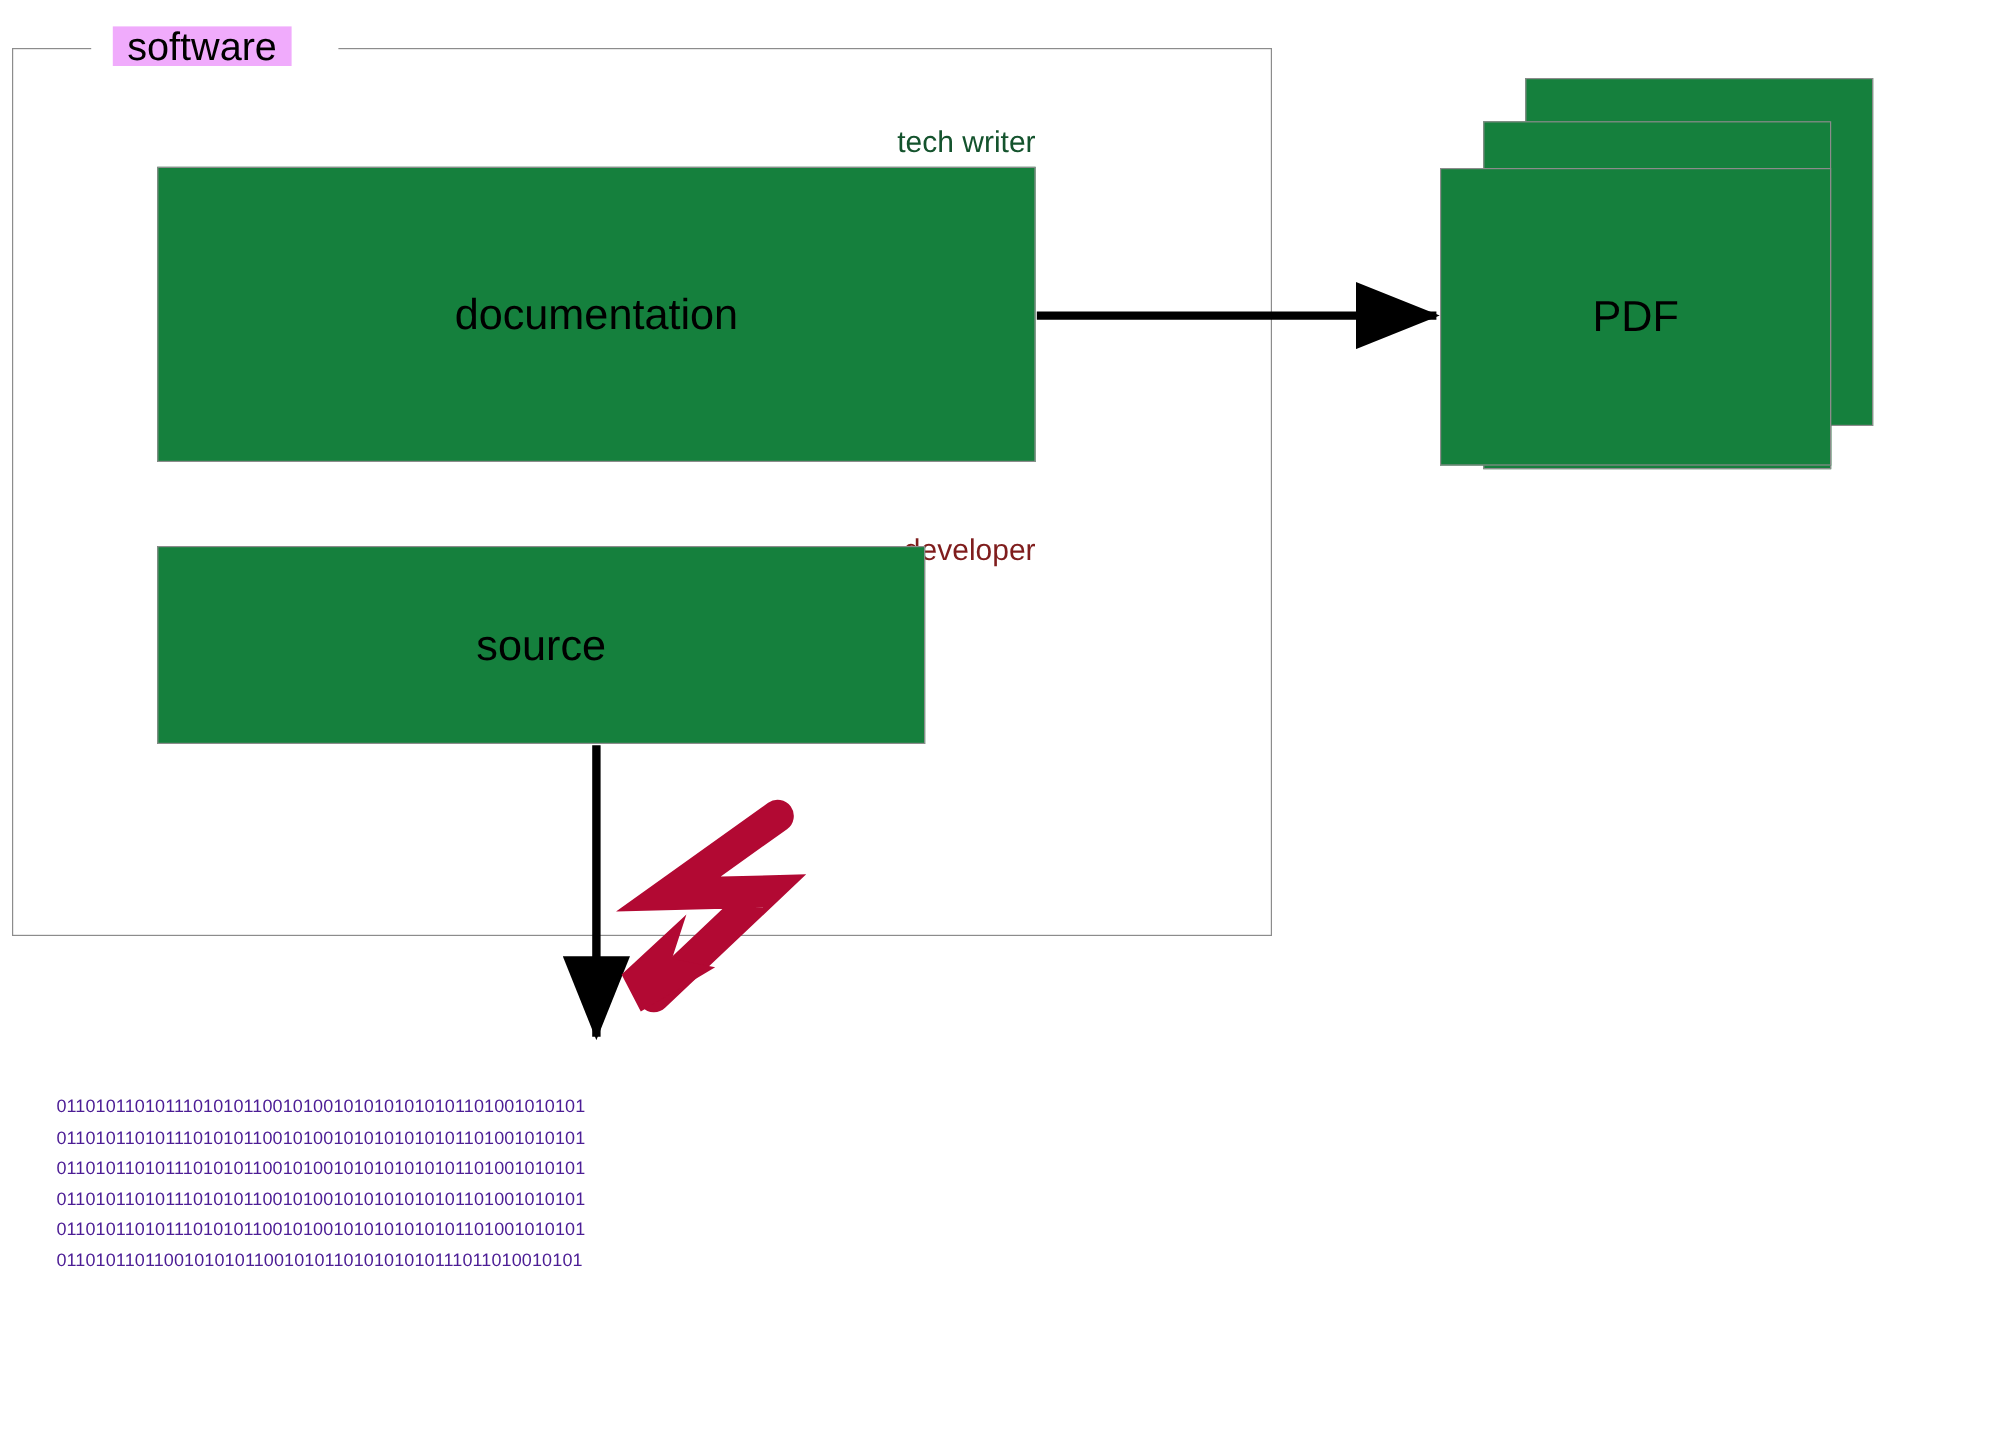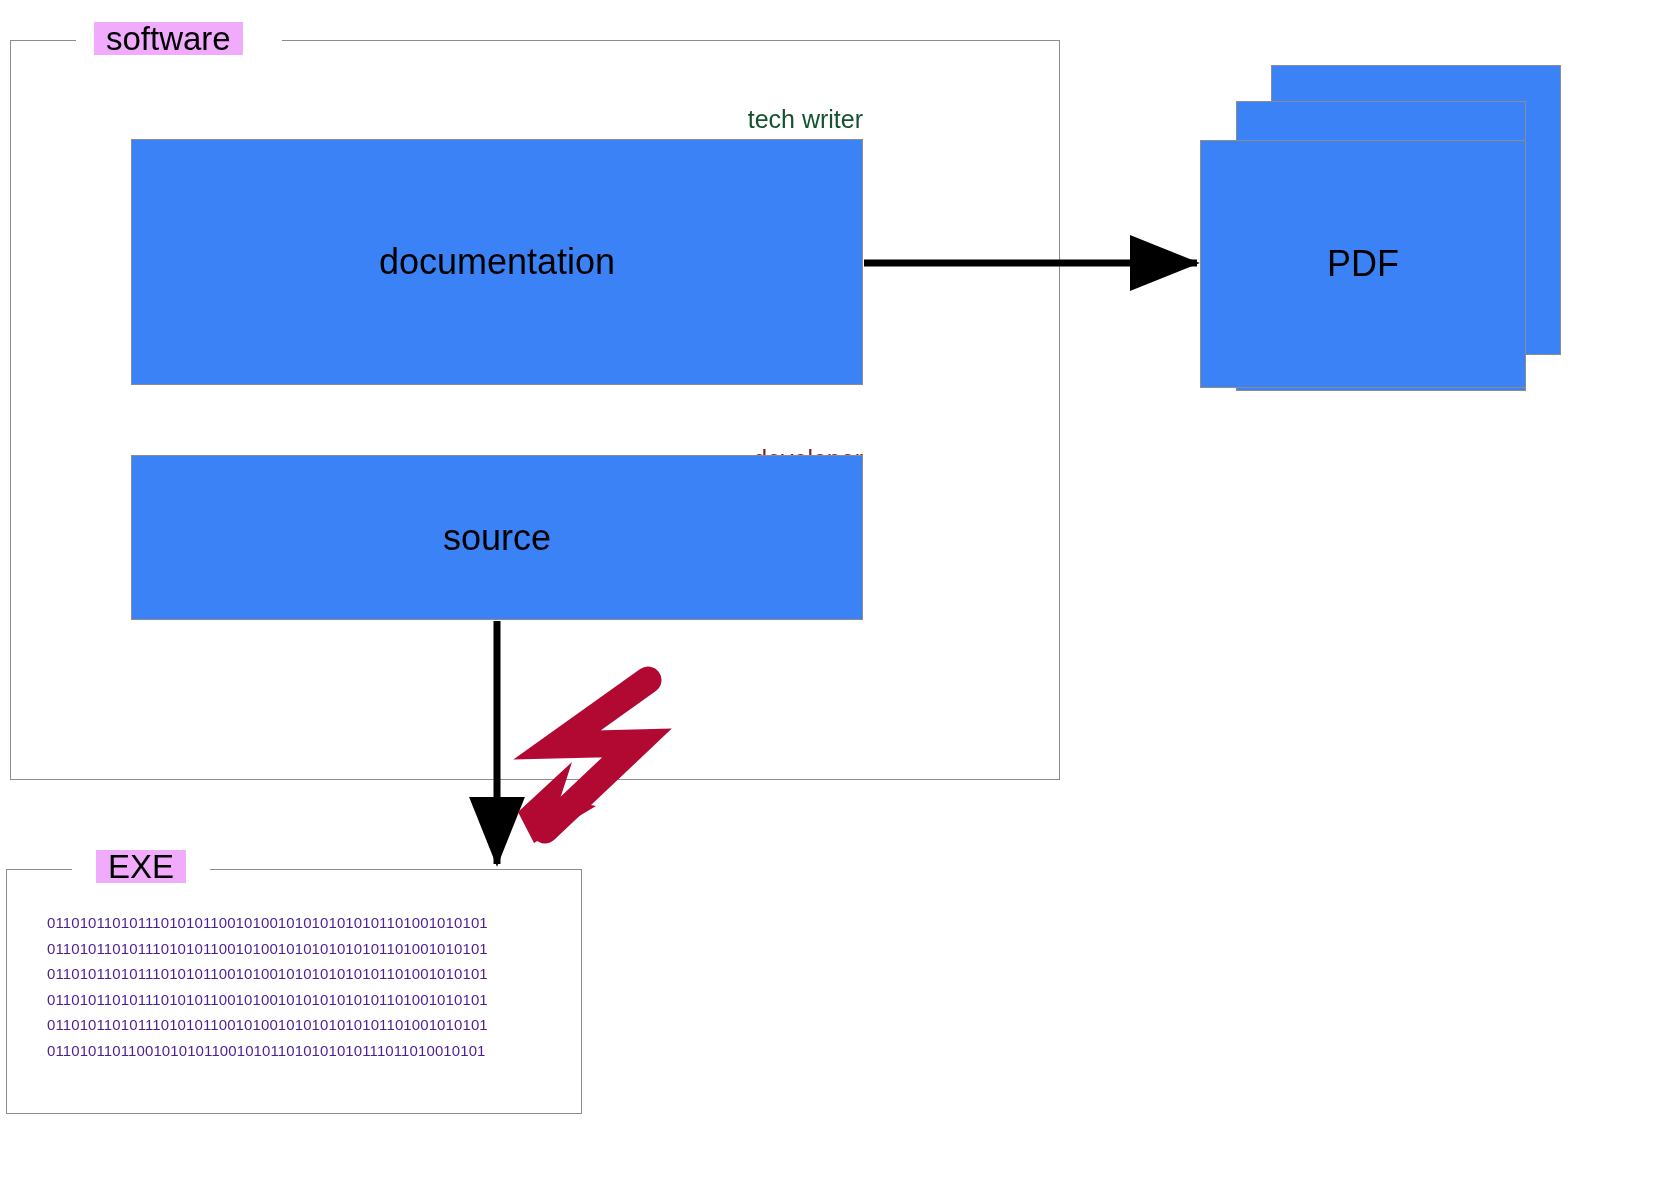--- a/index.html
+++ b/index.html
@@ -15,21 +15,21 @@
     position: relative;
     width: 1675px;
     height: 1197px;
     background: #ffffff;
     overflow: hidden;
   }
 
   
   .box {
     position: absolute;
-    background: #3b82f6;
+    background: #15803d;
     border: 1px solid #8c8c8c;
     box-sizing: border-box;
   }
   .box-label {
     position: absolute;
     left: 0;
     right: 0;
     top: 50%;
     transform: translateY(-50%);
     text-align: center;
@@ -105,38 +105,30 @@
   </div>
 
   <div class="role-label" style="left:563px; top:107px; width:300px; color:#14532d;">tech writer</div>
 
   <div class="box" style="left:131px; top:139px; width:732px; height:246px;">
     <div class="box-label">documentation</div>
   </div>
 
   <div class="role-label" style="left:563px; top:447px; width:300px; color:#7f1d1d;">developer</div>
 
-  <div class="box" style="left:131px; top:455px; width:732px; height:165px;">
+  <div class="box" style="left:131px; top:455px; width:640px; height:165px;">
     <div class="box-label">source</div>
   </div>
 
   <div class="box" style="left:1271px; top:65px;  width:290px; height:290px;"></div>
   <div class="box" style="left:1236px; top:101px; width:290px; height:290px;"></div>
   <div class="box" style="left:1200px; top:140px; width:326px; height:248px;">
     <div class="box-label">PDF</div>
   </div>
 
-  <div class="container-group" style="left:6px; top:869px; width:576px; height:245px;">
-    <div class="cg-edge" style="left:0px;   top:0px; width:66px;  height:1px;"></div>
-    <div class="cg-edge" style="left:204px; top:0px; width:372px; height:1px;"></div>
-    <div class="cg-edge" style="left:0px;   top:0px;   width:1px;   height:245px;"></div>
-    <div class="cg-edge" style="left:575px; top:0px;   width:1px;   height:245px;"></div>
-    <div class="cg-edge" style="left:0px;   top:244px; width:576px; height:1px;"></div>
-    <div class="cg-title" style="left:90px; top:-19px;">EXE</div>
-  </div>
 
   <div class="binary-block" style="left:47px; top:910px; width:520px;">
     <span class="binary-line">01101011010111010101100101001010101010101101001010101</span>
     <span class="binary-line">01101011010111010101100101001010101010101101001010101</span>
     <span class="binary-line">01101011010111010101100101001010101010101101001010101</span>
     <span class="binary-line">01101011010111010101100101001010101010101101001010101</span>
     <span class="binary-line">01101011010111010101100101001010101010101101001010101</span>
     <span class="binary-line">01101011011001010101100101011010101010111011010010101</span>
   </div>
 

